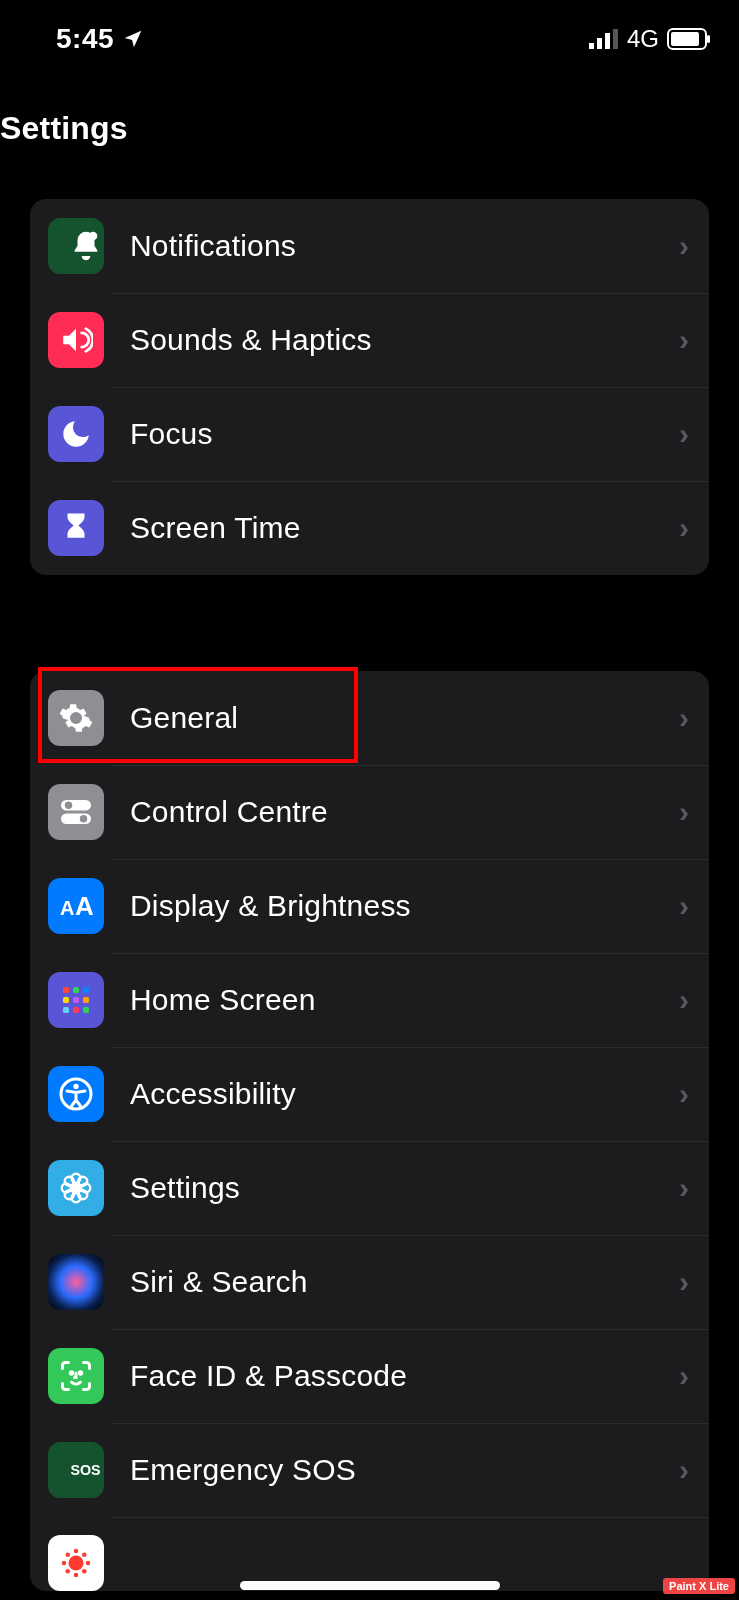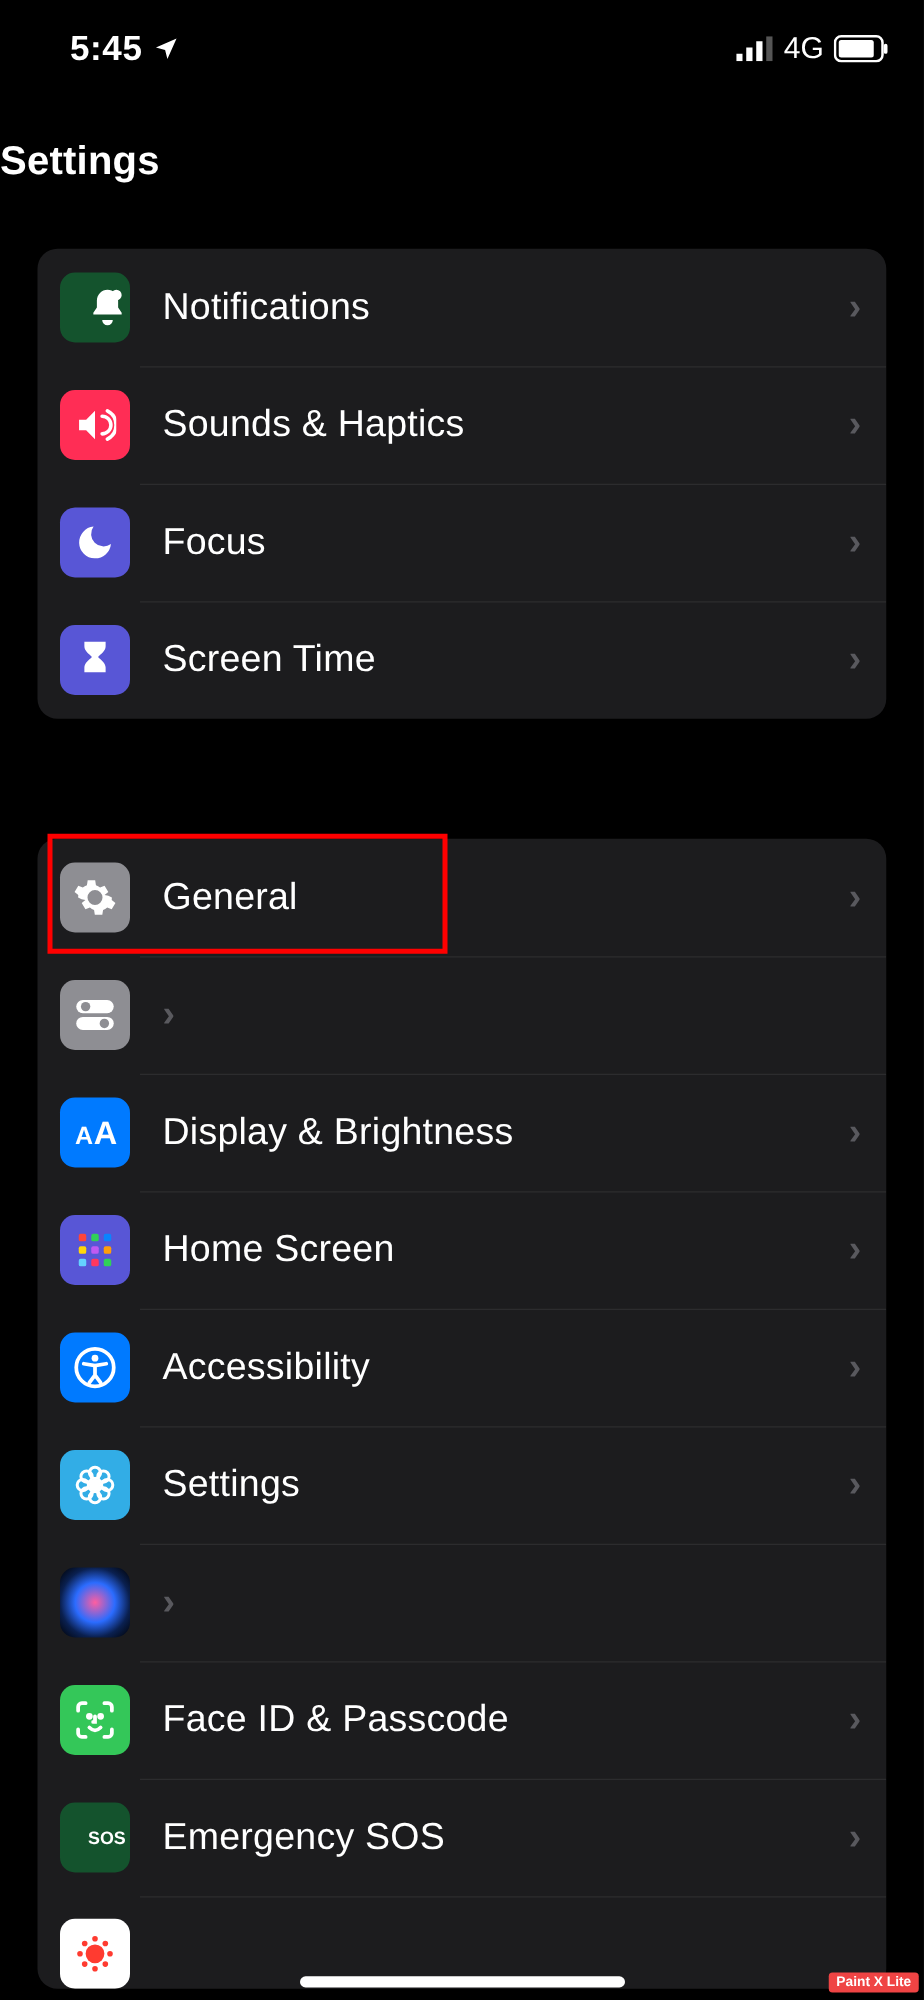--- a/index.html
+++ b/index.html
@@ -209,20 +209,21 @@
     </div>
     <div class="row">
       <div class="row-icon bg-gray">
         <svg width="36" height="36" viewBox="0 0 24 24">
             <rect x="2" y="4" width="20" height="7" rx="3.5" fill="#fff"></rect>
             <circle cx="7" cy="7.5" r="2.5" fill="#8e8e93"></circle>
             <rect x="2" y="13" width="20" height="7" rx="3.5" fill="#fff"></rect>
             <circle cx="17" cy="16.5" r="2.5" fill="#8e8e93"></circle>
           </svg>
       </div>
+      <span class="row-label">Control Centre</span>
       <span class="chevron">›</span>
     </div>
     <div class="row">
       <div class="row-icon bg-blue">
         <svg width="36" height="30" viewBox="0 0 36 30" fill="#fff">
             <text x="2" y="24" font-size="20" font-weight="700" font-family="sans-serif">A</text>
             <text x="17" y="24" font-size="26" font-weight="700" font-family="sans-serif">A</text>
           </svg>
       </div>
       <span class="row-label">Display &amp; Brightness</span>
@@ -268,20 +269,21 @@
             <circle cx="16.5" cy="7.5" r="3"></circle>
             <circle cx="7.5" cy="16.5" r="3"></circle>
             <circle cx="16.5" cy="16.5" r="3"></circle>
           </svg>
       </div>
       <span class="row-label">Settings</span>
       <span class="chevron">›</span>
     </div>
     <div class="row">
       <div class="row-icon bg-siri"></div>
+      <span class="row-label">Siri &amp; Search</span>
       <span class="chevron">›</span>
     </div>
     <div class="row">
       <div class="row-icon bg-green">
         <svg width="36" height="36" viewBox="0 0 24 24" fill="none" stroke="#fff" stroke-width="2" stroke-linecap="round">
             <path d="M3 7V5a2 2 0 0 1 2-2h2M17 3h2a2 2 0 0 1 2 2v2M21 17v2a2 2 0 0 1-2 2h-2M7 21H5a2 2 0 0 1-2-2v-2"></path>
             <circle cx="9" cy="10" r="0.8" fill="#fff"></circle>
             <circle cx="15" cy="10" r="0.8" fill="#fff"></circle>
             <path d="M12 10v3h-1M9 16c1 1 2 1.5 3 1.5s2-.5 3-1.5"></path>
           </svg>

